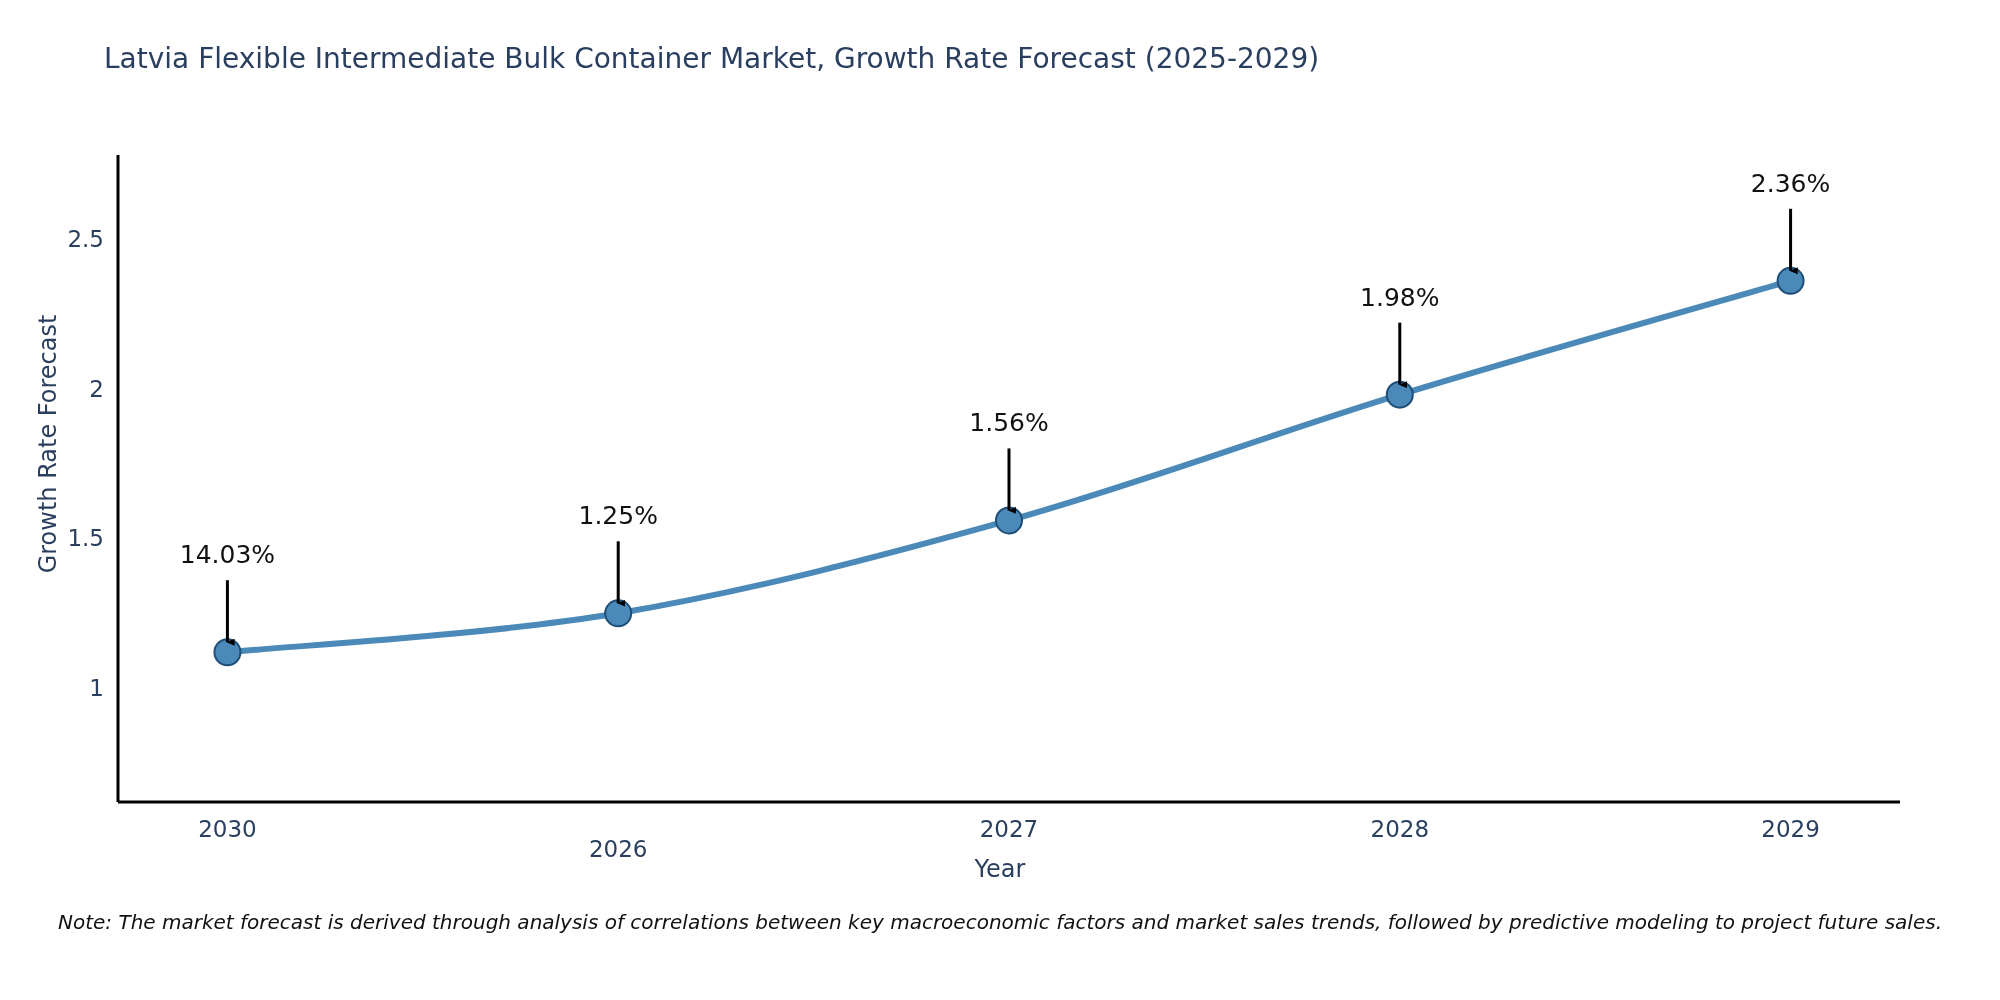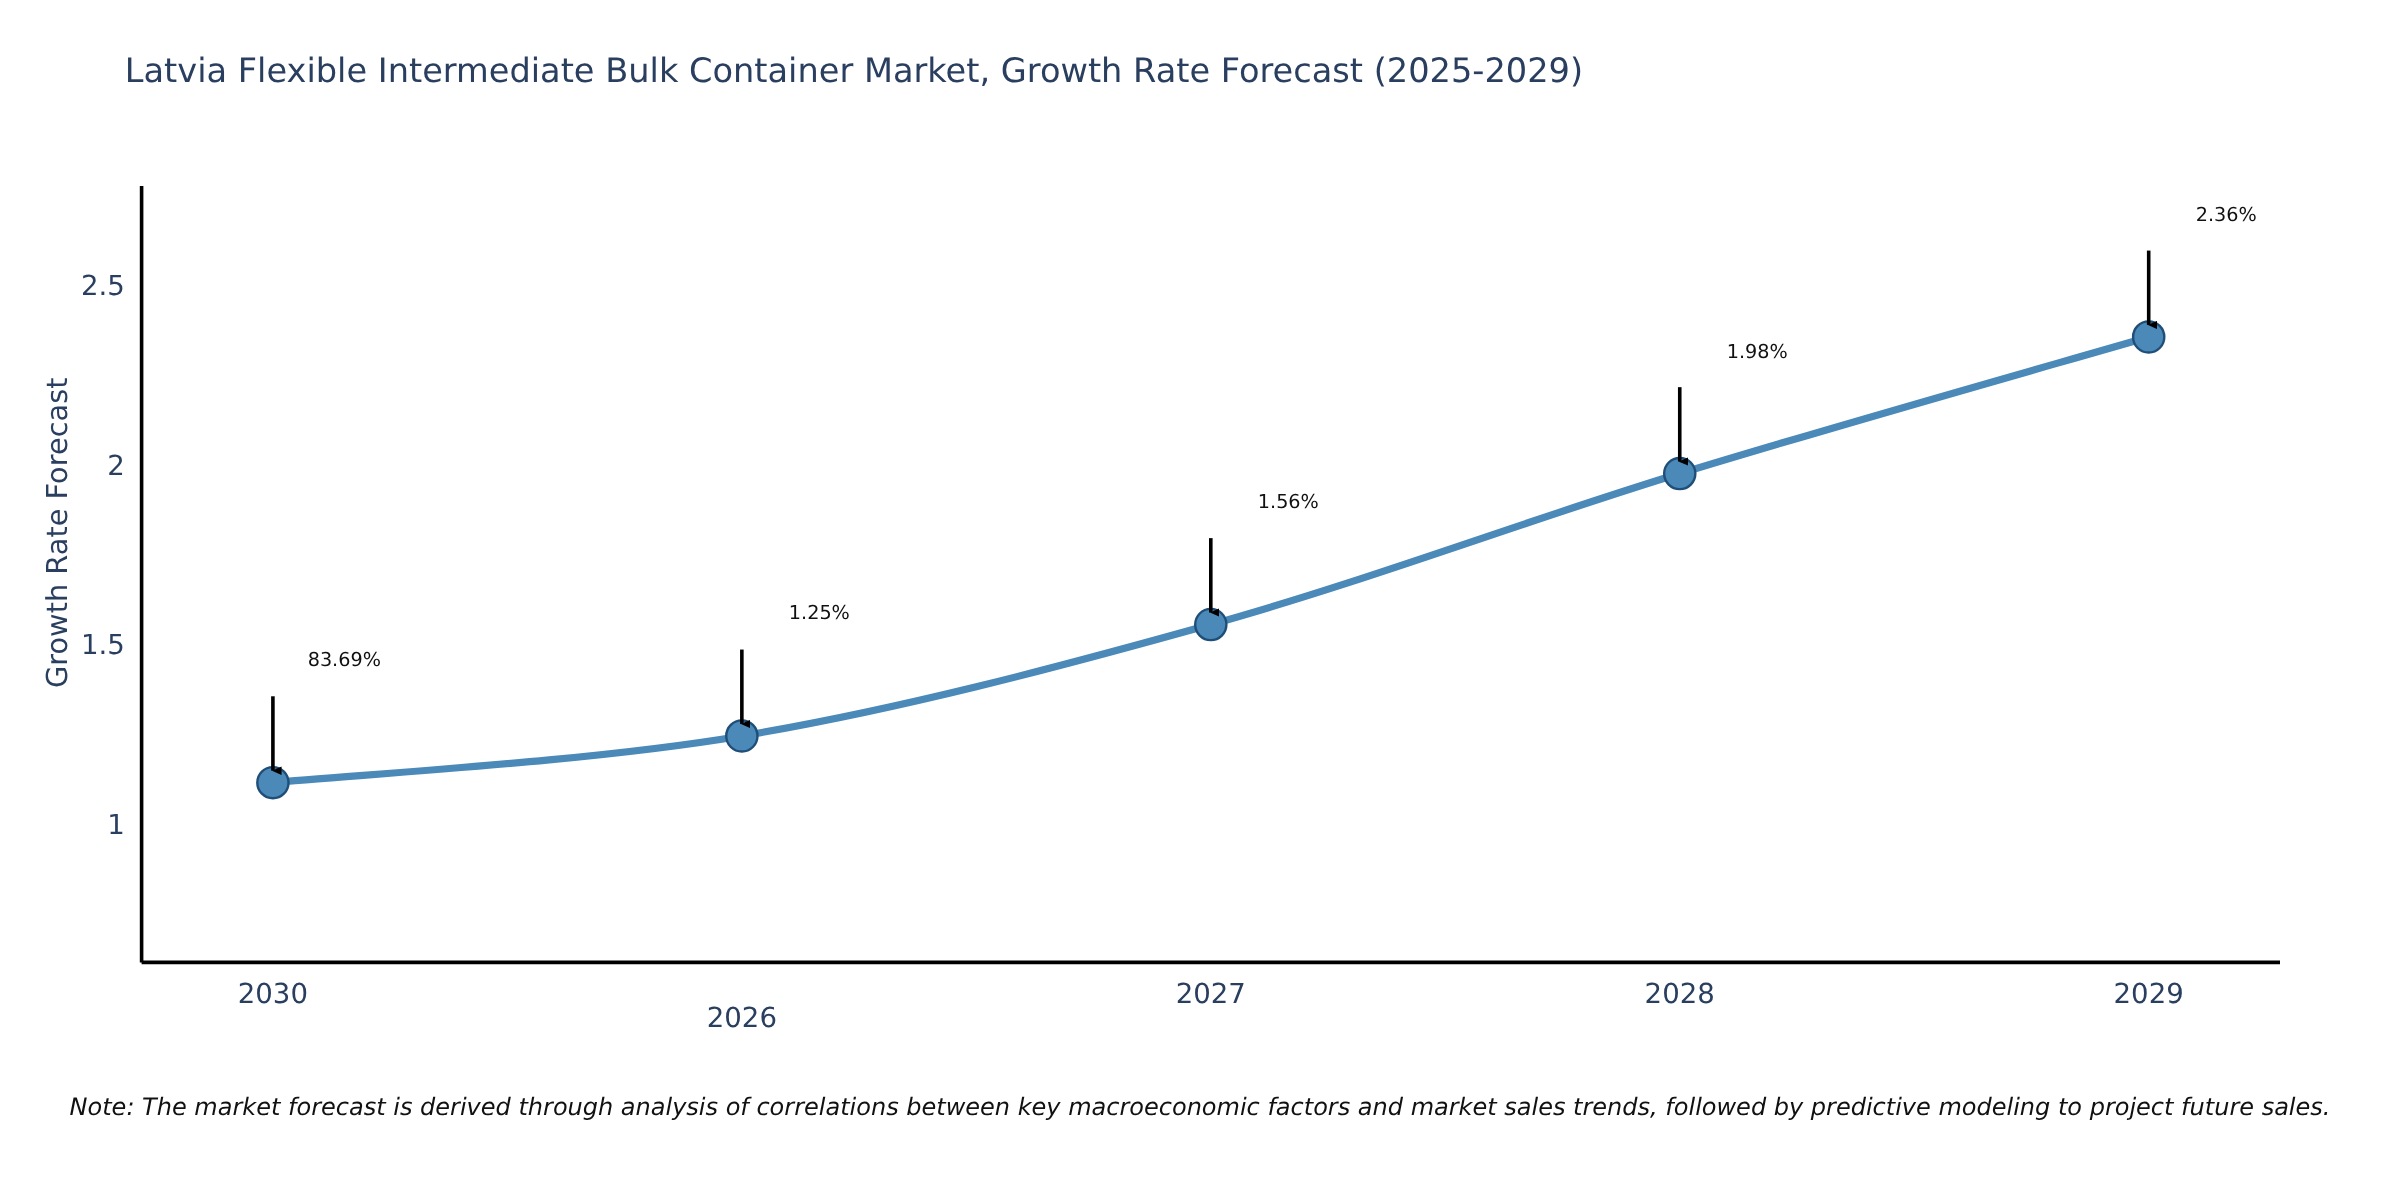--- a/index.html
+++ b/index.html
@@ -66,24 +66,24 @@
     position: absolute;
     text-align: center;
     width: 160px;
     font-family: "DejaVu Sans", sans-serif;
     font-size: 23px;
     color: #2a3f5f;
     transform: translateX(-50%);
   }
   .point-label {
     position: absolute;
-    text-align: right;
+    text-align: center;
     width: 180px;
     font-family: "DejaVu Sans", sans-serif;
-    font-size: 16px;
+    font-size: 25px;
     color: #111111;
     transform: translateX(-50%);
     white-space: nowrap;
   }
   .footnote {
     position: absolute;
     left: 0;
     top: 910px;
     width: 2000px;
     text-align: center;
@@ -103,20 +103,21 @@
 </style>
 </head>
 <body>
 
 <div id="chart-root">
 
   <div class="chart-title">Latvia Flexible Intermediate Bulk Container Market, Growth Rate Forecast (2025-2029)</div>
 
   <div class="axis-title-y">Growth Rate Forecast</div>
 
+  <div class="axis-title-x">Year</div>
 
   <svg class="plot-svg">
     <defs>
       <marker id="arrowhead" markerWidth="7" markerHeight="8" refX="3.5" refY="7.2" orient="auto" markerUnits="userSpaceOnUse">
         <polygon points="0,0 7,0 3.5,8" fill="#000000"></polygon>
       </marker>
     </defs>
     <line class="axis-line-y" x1="118" y1="155" x2="118" y2="802" stroke="#000000" stroke-width="3"></line>
     <line class="axis-line-x" x1="118" y1="802" x2="1900" y2="802" stroke="#000000" stroke-width="3"></line>
     <g>
@@ -145,21 +146,21 @@
       <div class="tick-label-y" style="left: 14px; top: 688.176px;">1</div>
     </div>
   <div id="xtick-group">
       <div class="tick-label-x" style="left: 227.421px; top: 816px;">2030</div>
       <div class="tick-label-x" style="left: 618.211px; top: 816px; margin-top: 20px;">2026</div>
       <div class="tick-label-x" style="left: 1009px; top: 816px;">2027</div>
       <div class="tick-label-x" style="left: 1399.79px; top: 816px;">2028</div>
       <div class="tick-label-x" style="left: 1790.58px; top: 816px;">2029</div>
     </div>
   <div id="plabel-group">
-      <div class="point-label" style="left: 227.421px; top: 540.231px;">83.69%</div>
+      <div class="point-label" style="left: 227.421px; top: 540.231px;">14.03%</div>
       <div class="point-label" style="left: 618.211px; top: 501.292px;">1.25%</div>
       <div class="point-label" style="left: 1009px; top: 408.435px;">1.56%</div>
       <div class="point-label" style="left: 1399.79px; top: 282.63px;">1.98%</div>
       <div class="point-label" style="left: 1790.58px; top: 168.806px;">2.36%</div>
     </div>
 
   <div class="footnote">Note: The market forecast is derived through analysis of correlations between key macroeconomic factors and market sales trends, followed by predictive modeling to project future sales.</div>
 
 </div>
 

